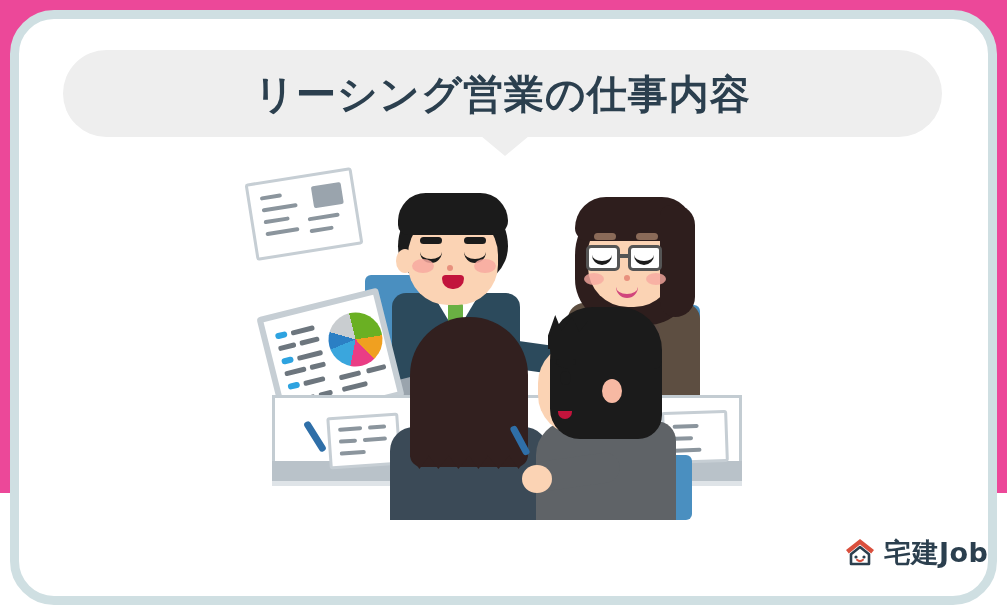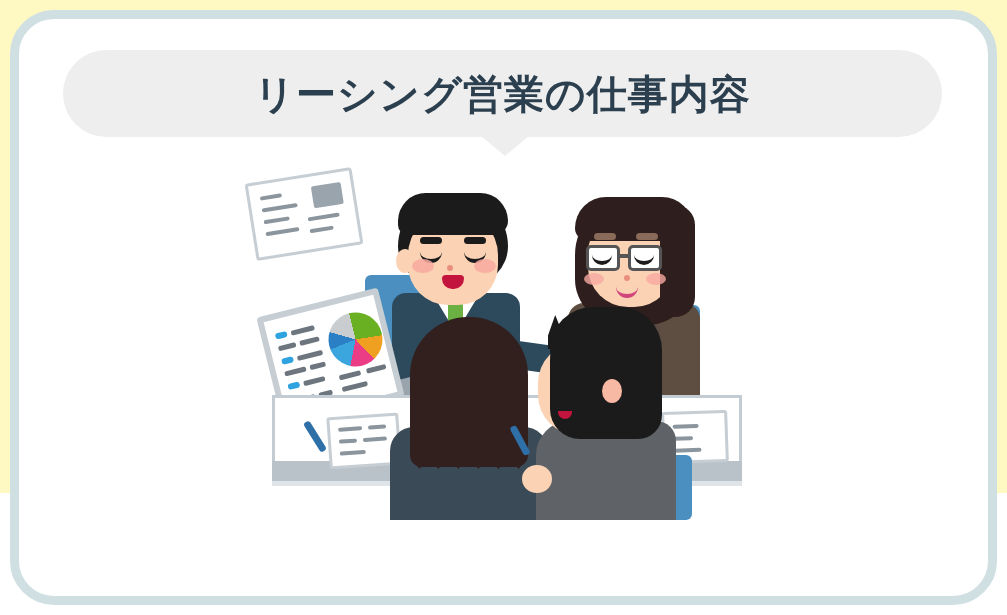--- a/index.html
+++ b/index.html
@@ -5,21 +5,21 @@
   html,body{margin:0;padding:0;}
   body{
     width:1007px;height:615px;
     background:#ffffff;
     font-family:"Liberation Sans","DejaVu Sans",sans-serif;
     overflow:hidden;
   }
   .canvas{
     position:relative;
     width:1007px;height:493px;
-    background:#fef9c3;
+    background:#ec4899;
   }
   
   .frame{
     position:absolute;
     left:10px;top:10px;
     width:987px;height:595px;
     box-sizing:border-box;
     border:9px solid #cfdfe2;
     border-radius:44px;
     background:#ffffff;
@@ -376,14 +376,26 @@
         <div class="p-line" style="left:54px;top:52px;width:24px;"></div>
       </div>
       <div class="m4-arm" style="position:absolute"></div>
       <div class="m4-hand" style="position:absolute"></div>
     </div>
 
     <div class="pen" style="position:absolute;left:254px;top:262px;width:32px;transform:rotate(62deg);"></div>
 
   </div>
 
+  <div class="logo">
+    <span class="house">
+      <svg width="30" height="28" viewBox="0 0 30 28" aria-hidden="true">
+        <path d="M15 1 L29 12 L26.2 15.4 L15 6.6 L3.8 15.4 L1 12 Z" fill="#d94f3d"></path>
+        <path d="M15 9 L24 16.2 L24 26 L6 26 L6 16.2 Z" fill="none" stroke="#2b3f4e" stroke-width="2.6" stroke-linejoin="round"></path>
+        <circle cx="11" cy="19" r="1.6" fill="#2b3f4e"></circle>
+        <circle cx="19" cy="19" r="1.6" fill="#2b3f4e"></circle>
+        <path d="M12 21.8 Q15 24.4 18 21.8" fill="none" stroke="#d94f3d" stroke-width="2" stroke-linecap="round"></path>
+      </svg>
+    </span>
+    <span class="logo-text">宅建Job</span>
+  </div>
 
 </div>
 
 </body></html>

